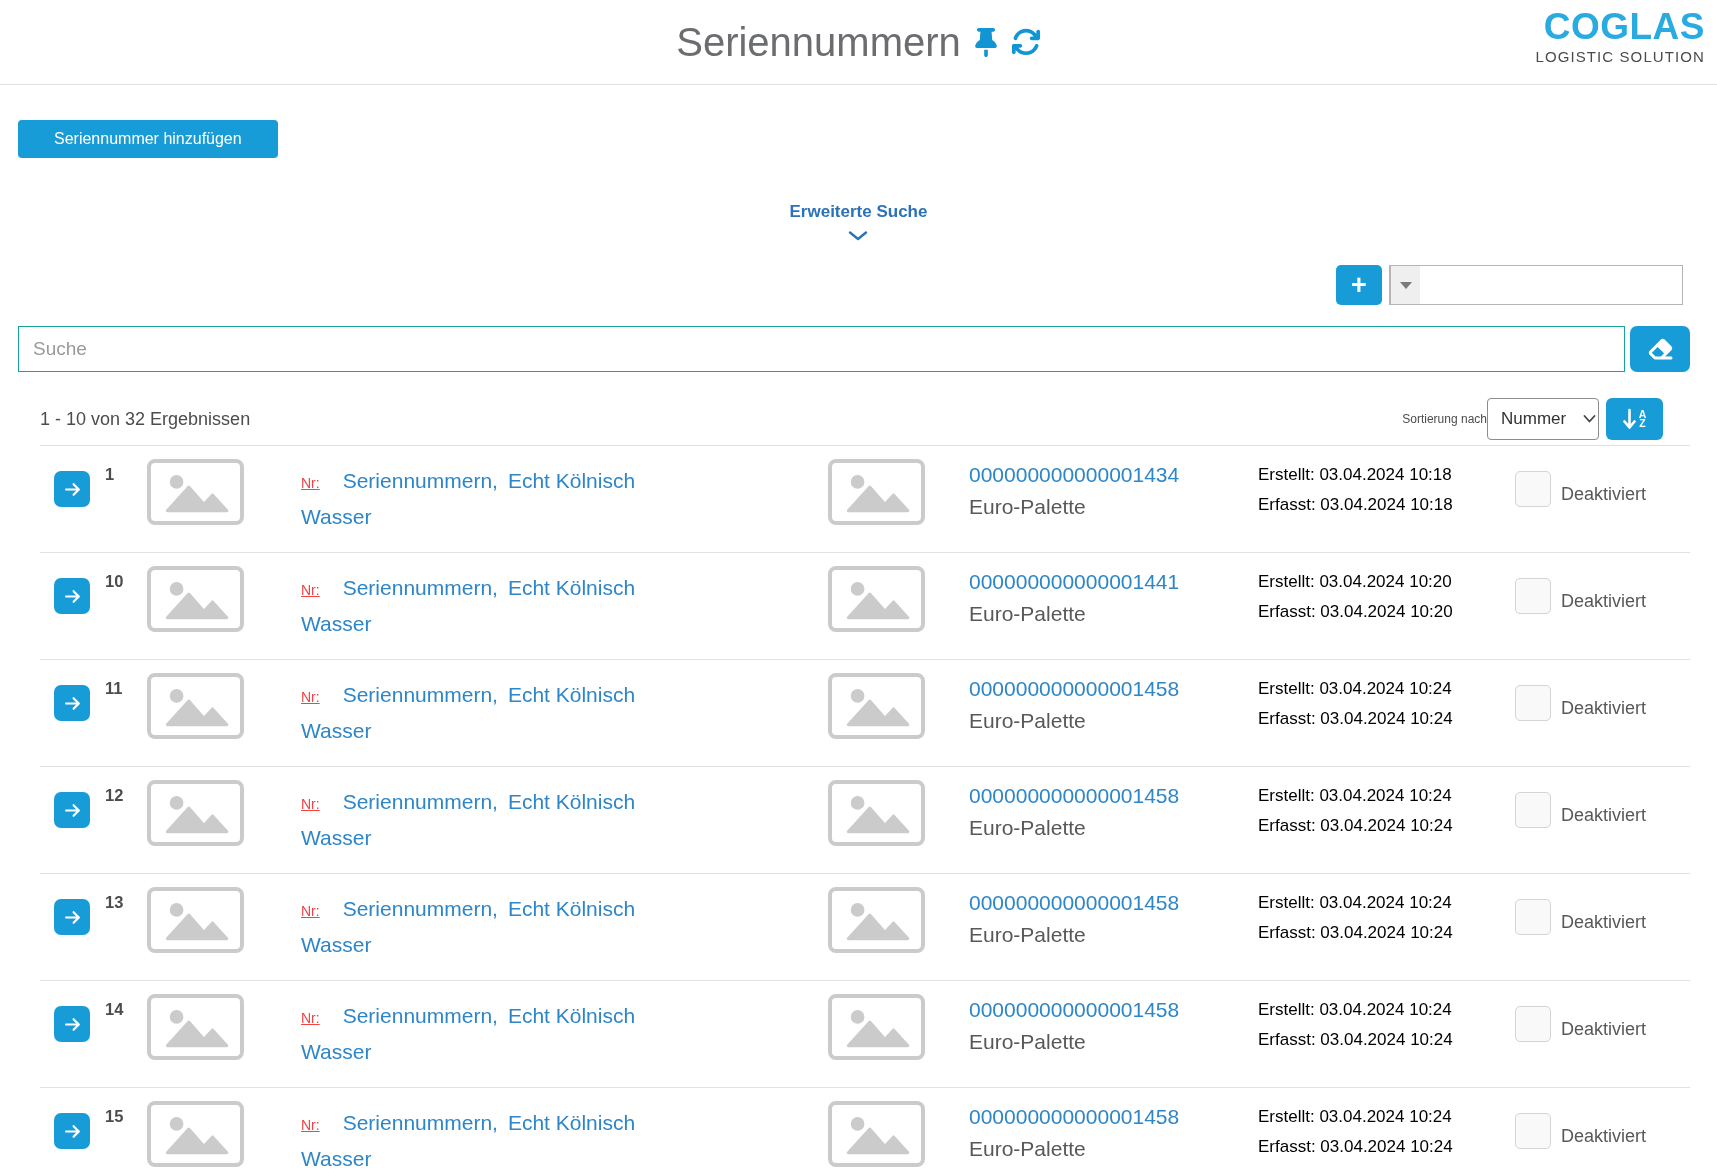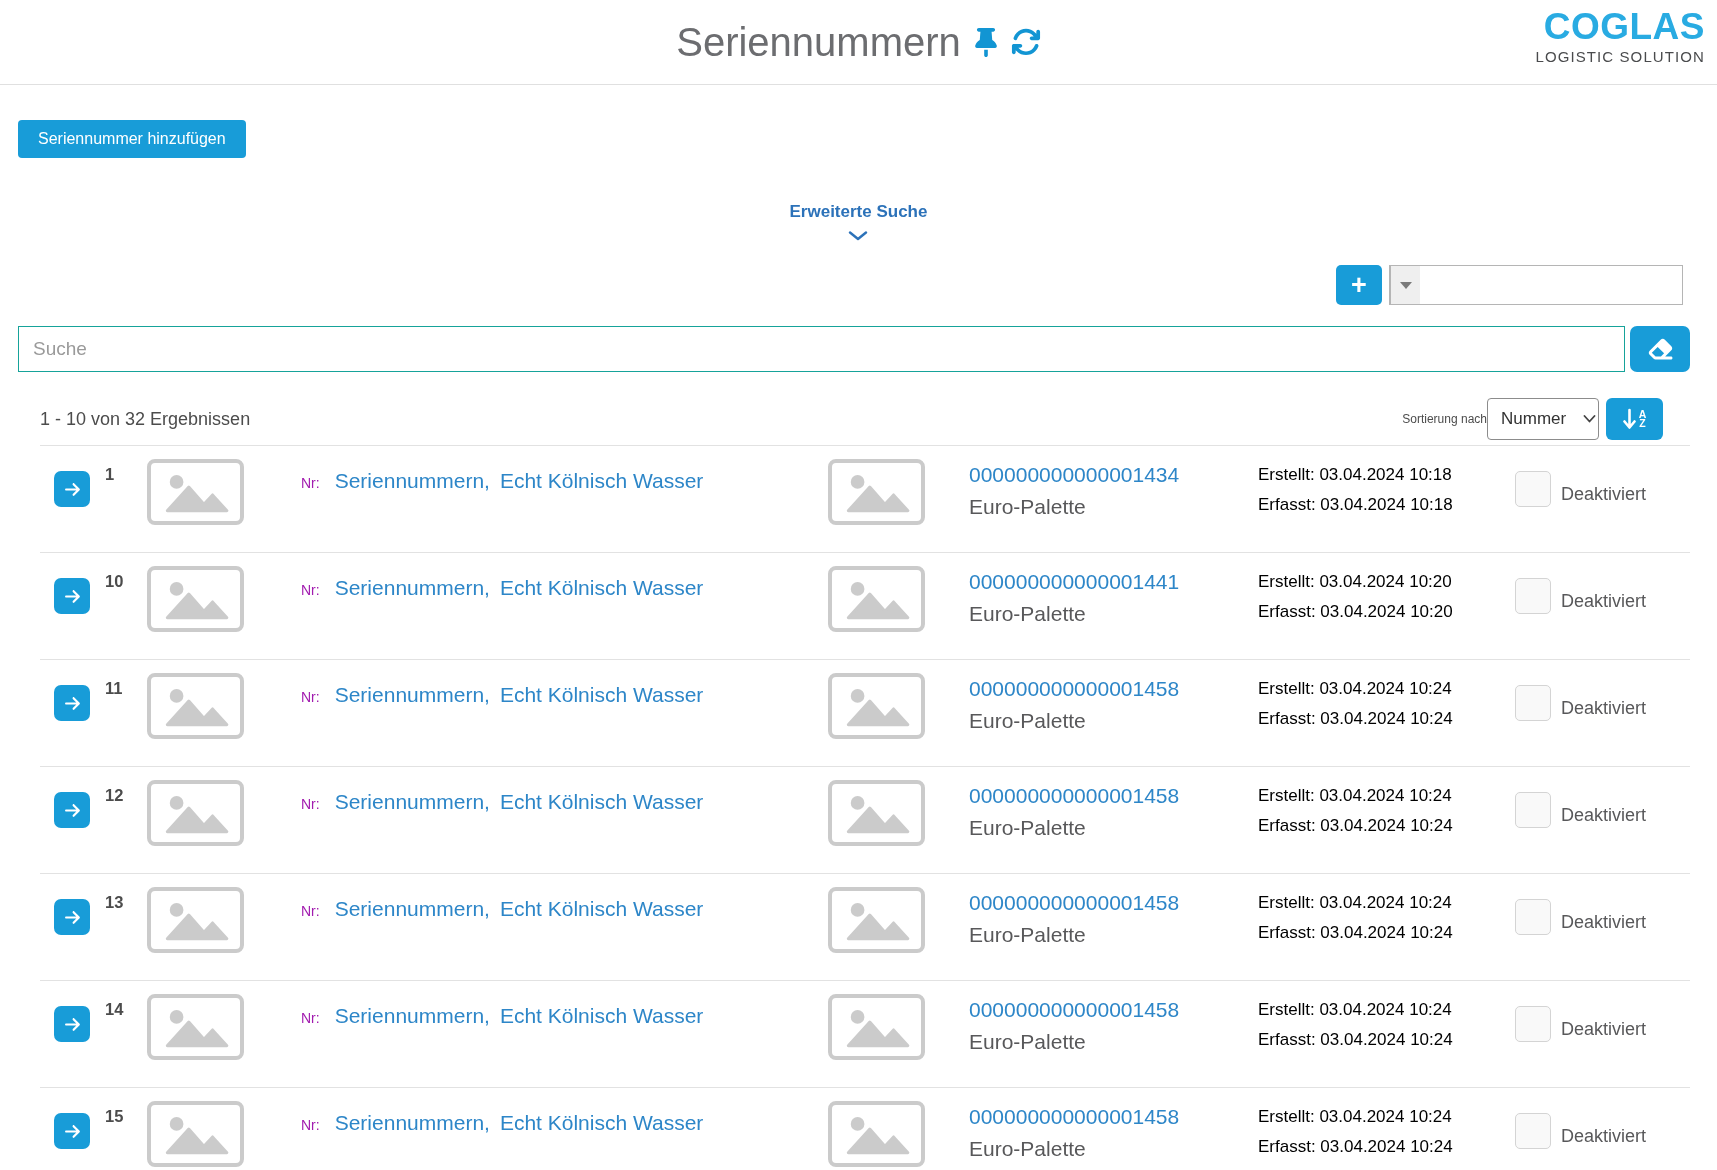--- a/index.html
+++ b/index.html
@@ -12,21 +12,21 @@
   .page-title { font-size:40px; color:#6c6d70; font-weight:400; }
   .hicon { display:flex; align-items:center; cursor:pointer; }
   .logo { position:absolute; right:12px; top:7px; text-align:right; }
   .logo-text { font-size:37px; font-weight:700; color:#29abe2; letter-spacing:.5px; line-height:40px;}
   .logo-tag { font-size:15px; color:#4a4b4d; letter-spacing:1.1px; margin-top:1px; }
 
   
   .toolbar { margin:35px 0 0 18px; }
   .btn-primary { display:inline-flex; align-items:center; justify-content:center;
     background:#189cd8; color:#fff; border:none; border-radius:4px; height:38px;
-    padding:0 20px; font-size:16px; font-family:inherit; cursor:pointer; }
+    padding:0 36px; font-size:16px; font-family:inherit; cursor:pointer; }
 
   
   .search-head { position:relative; height:105px; }
   .advanced { width:max-content; margin:44px auto 0; text-align:center; cursor:pointer; }
   .advanced-label { font-size:17px; font-weight:700; color:#2c72b9; }
   .advanced-chev { margin-top:9px; display:flex; justify-content:center; }
   .saved-group { position:absolute; right:34px; top:63px; display:flex; gap:7px; height:40px; }
   .plus-btn { width:46px; height:40px; background:#189cd8; border:none; border-radius:5px;
     color:#fff; font-size:27px; font-weight:700; line-height:36px; cursor:pointer; }
   .saved-filter { display:flex; width:294px; border:1px solid #b5b5b5; background:#fff; }
@@ -63,21 +63,21 @@
   .list { margin:5px 27px 0 40px; border-top:1px solid #e2e2e2; }
   .row { display:flex; align-items:flex-start; height:107px; border-bottom:1px solid #e2e2e2; }
   .col-arrow { flex:0 0 50px; }
   .arrow-btn { width:36px; height:36px; margin:25px 0 0 14px; background:#189cd8; border:none;
     border-radius:7px; display:flex; align-items:center; justify-content:center; cursor:pointer; }
   .col-num { flex:0 0 57px; padding:19px 0 0 15px; font-size:16.5px; font-weight:700; color:#4c4c4c; }
   .thumb { flex:0 0 97px; height:66px; margin-top:13px; border:4px solid #cbcbcb;
     border-radius:8px; display:flex; align-items:center; justify-content:center; background:#fff; }
   .col-name { flex:0 0 584px; padding:18px 0 0 57px; }
   .name-text { width:405px; font-size:21px; line-height:33px; color:#2d86c8; }
-  .nr-label { font-size:14px; color:#a21caf; margin-right:15px; }
+  .nr-label { font-size:14px; color:#ef4444; margin-right:23px;text-decoration:underline; }
   .name-link { color:#2d86c8; cursor:pointer; }
   .name-link.first { margin-right:10px; }
   .col-serial { flex:0 0 333px; padding:17px 0 0 44px; }
   .serial-link { font-size:21px; color:#2d86c8; cursor:pointer; }
   .type-text { font-size:21px; color:#58585a; margin-top:8px; }
   .col-dates { flex:0 0 257px; padding-top:14px; font-size:17px; color:#000000; line-height:30px; }
   .col-check { flex:1; padding-top:25px; display:flex; align-items:flex-end; gap:10px; }
   .checkbox { width:36px; height:36px; background:#f9f9f9; border:1px solid #d4d4d4;
     border-radius:5px; cursor:pointer; }
   .check-label { font-size:18px; color:#58585a; padding-bottom:2px; }

